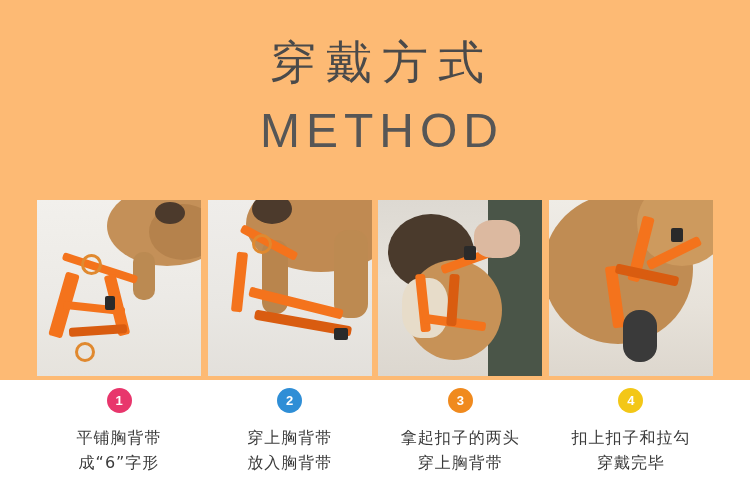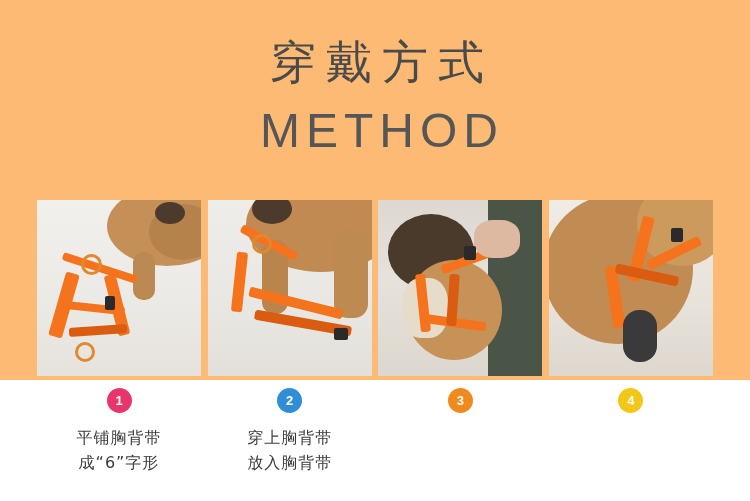--- a/index.html
+++ b/index.html
@@ -214,21 +214,25 @@
     </div>
 
     <div class="step">
       <div class="badge" style="background:#2f8ed6">2</div>
       <div class="caption">穿上胸背带
 放入胸背带</div>
     </div>
 
     <div class="step">
       <div class="badge" style="background:#f08a1e">3</div>
+      <div class="caption">拿起扣子的两头
+穿上胸背带</div>
     </div>
 
     <div class="step">
       <div class="badge" style="background:#f3c717">4</div>
+      <div class="caption">扣上扣子和拉勾
+穿戴完毕</div>
     </div>
 
   </div>
 
 </div>
 
 </body></html>

